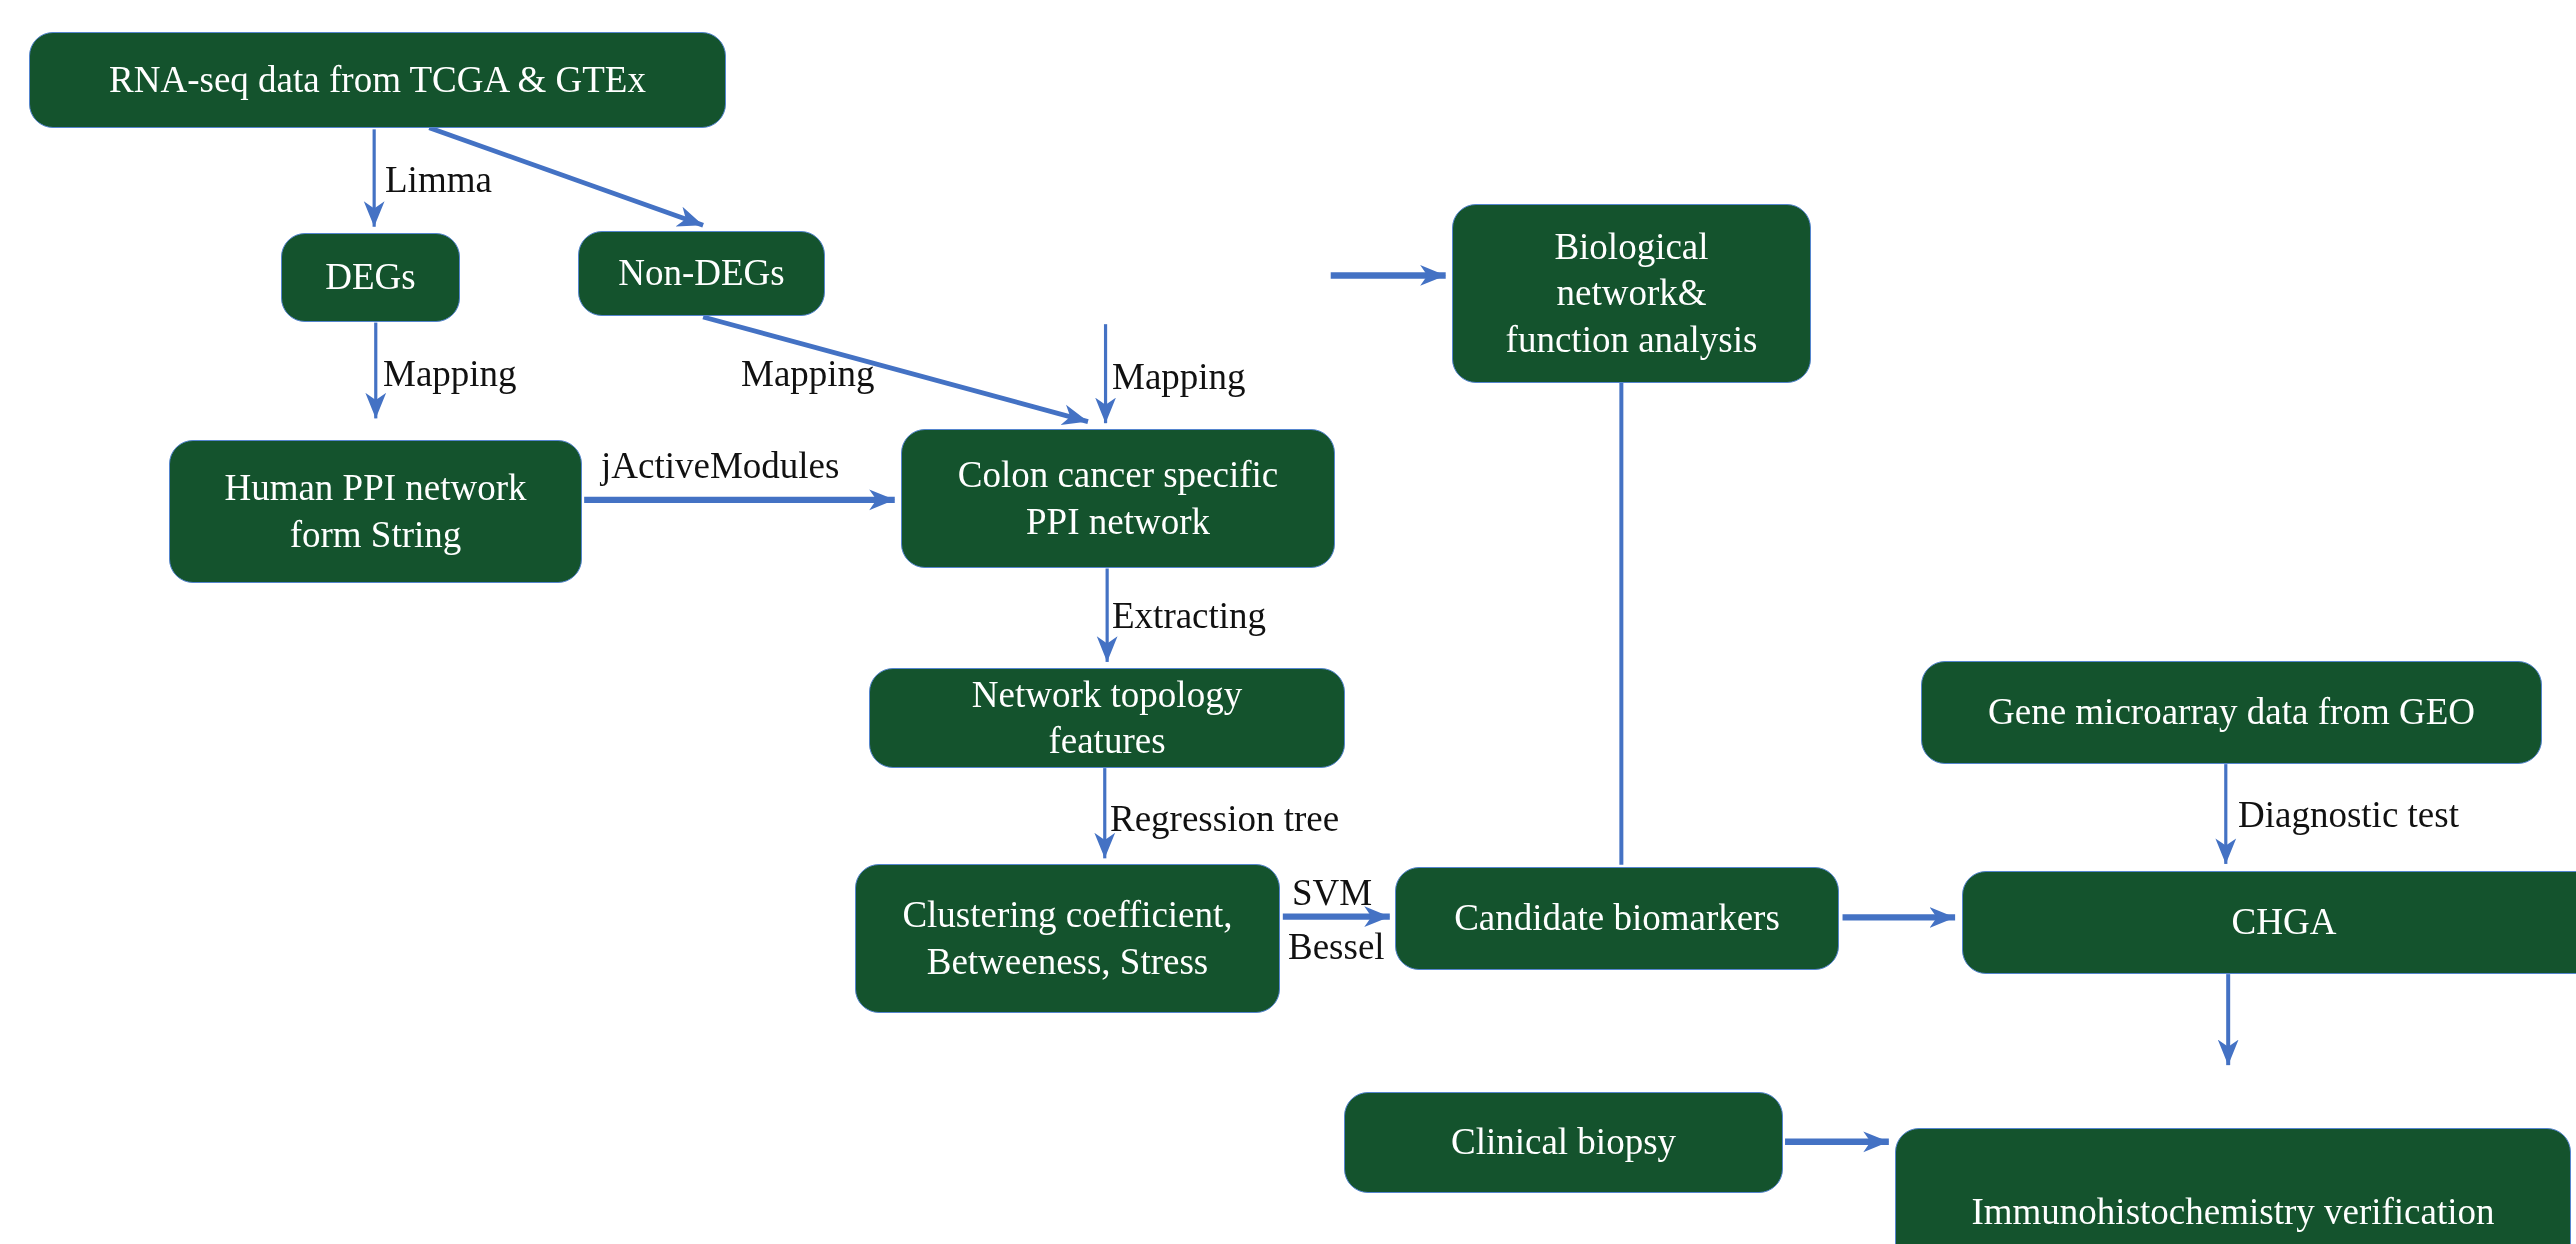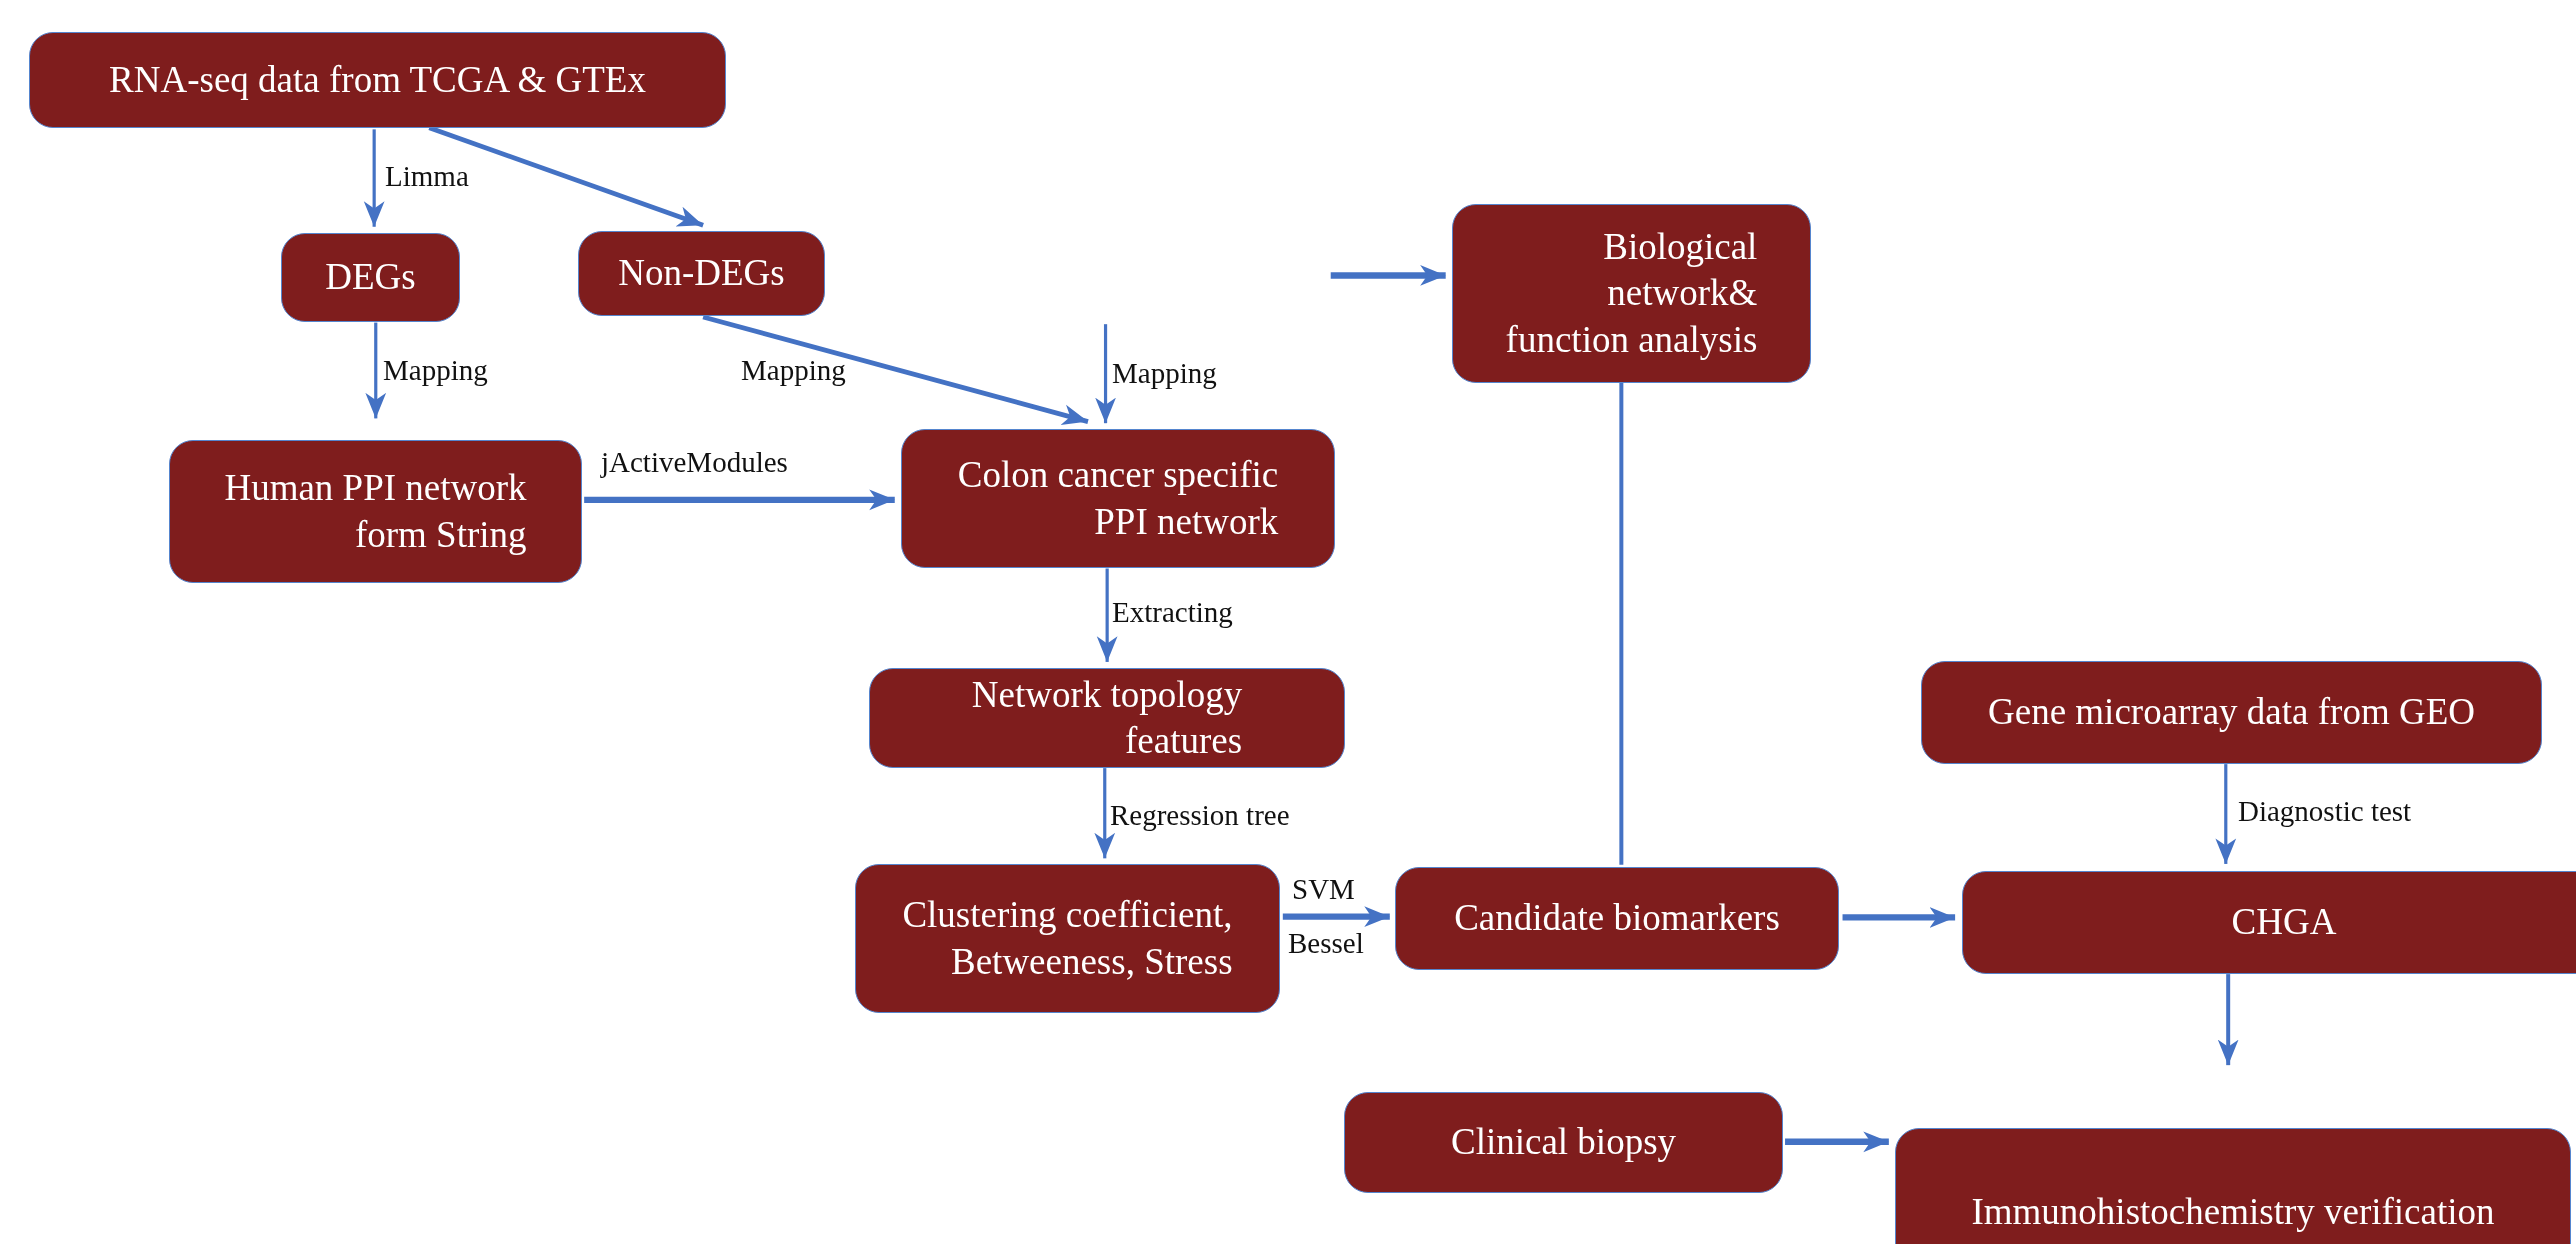--- a/index.html
+++ b/index.html
@@ -16,38 +16,38 @@
     left: 0; top: 0;
     width: 2576px; height: 1244px;
   }
   line.e { stroke: #4472C4; fill: none; }
   line.thin  { stroke-width: 4px; }
   line.mid   { stroke-width: 5px; }
   line.diag  { stroke-width: 6px; }
   line.thick { stroke-width: 8px; }
   .node {
     position: absolute;
-    background: #7f1d1d;
+    background: #14532d;
     border: 1.6px solid #5585CE;
     border-radius: 24px;
     color: #ffffff;
     display: flex;
     align-items: center;
     justify-content: center;
-    text-align: right;
+    text-align: center;
     font-size: 37px;
     line-height: 1.25;
     white-space: pre-line;
     box-sizing: border-box;
     padding: 16px 8px;
   }
   .elabel {
     position: absolute;
     color: #111111;
-    font-size: 29px;
+    font-size: 37px;
     line-height: 1.05;
     white-space: nowrap;
   }
 </style>
 </head>
 <body>
 
 <div class="canvas">
 
   <svg class="edges" viewBox="0 0 3225 1558" aria-hidden="true">

